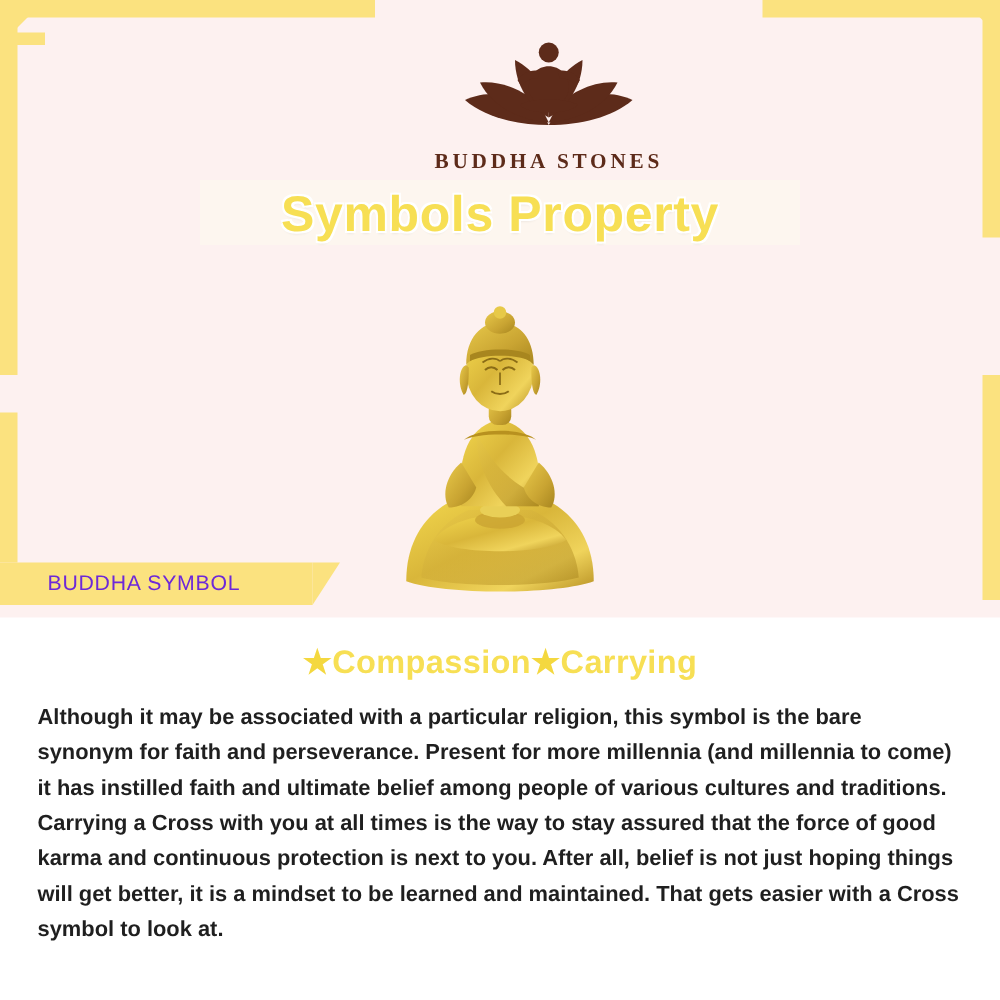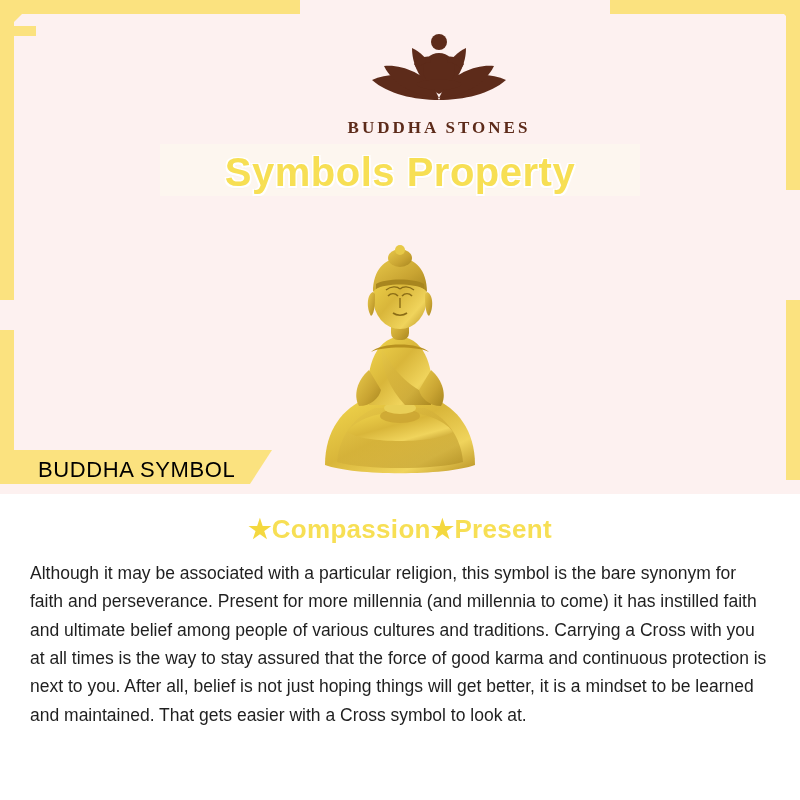--- a/index.html
+++ b/index.html
@@ -150,23 +150,23 @@
     top: 0;
     width: 0;
     height: 0;
     border-top: 34px solid #fbe27f;
     border-right: 22px solid transparent;
   }
   .ribbon-label {
     position: absolute;
     left: 38px;
     top: 457px;
-    font-size: 22px;
+    font-size: 17px;
     letter-spacing: 0.6px;
-    color: #000000;
+    color: #6d28d9;
     z-index: 5;
   }
 
   
   .lower {
     position: absolute;
     left: 0;
     top: 494px;
     width: 800px;
     height: 306px;
@@ -188,20 +188,21 @@
        1.2px  1.2px 0 #ffffff;
   }
   .headline .star { color: #f4d83f; }
   .body-copy {
     margin: 0;
     padding: 14px 30px 0 30px;
     font-size: 17.5px;
     line-height: 1.62;
     color: #1f1f1f;
     text-align: left;
+    font-weight: bold;
   }
 </style>
 </head>
 <body>
 
 <div class="page">
 
   <div class="corner corner-tl-h"></div>
   <div class="corner corner-tl-v"></div>
   <div class="corner corner-tl-h2"></div>
@@ -293,17 +294,17 @@
       <path d="M115 89 C118 86 124 86 129 90" stroke="#8a6c16" stroke-width="1.4" fill="none"></path>
       <path d="M115 98 L115 108" stroke="#8a6c16" stroke-width="1.4" fill="none"></path>
       <path d="M108 113 C112 116 118 116 122 113" stroke="#8a6c16" stroke-width="1.6" fill="none"></path>
     </svg>
   </div>
 
   <div class="ribbon"></div>
   <div class="ribbon-label">BUDDHA SYMBOL</div>
 
   <div class="lower">
-    <h2 class="headline"><span class="star">★</span><span>Compassion</span><span class="star">★</span><span>Present</span></h2>
+    <h2 class="headline"><span class="star">★</span><span>Compassion</span><span class="star">★</span><span>Carrying</span></h2>
     <p class="body-copy">Although it may be associated with a particular religion, this symbol is the bare synonym for faith and perseverance. Present for more millennia (and millennia to come) it has instilled faith and ultimate belief among people of various cultures and traditions. Carrying a Cross with you at all times is the way to stay assured that the force of good karma and continuous protection is next to you. After all, belief is not just hoping things will get better, it is a mindset to be learned and maintained. That gets easier with a Cross symbol to look at.</p>
   </div>
 
 </div>
 
 </body></html>

